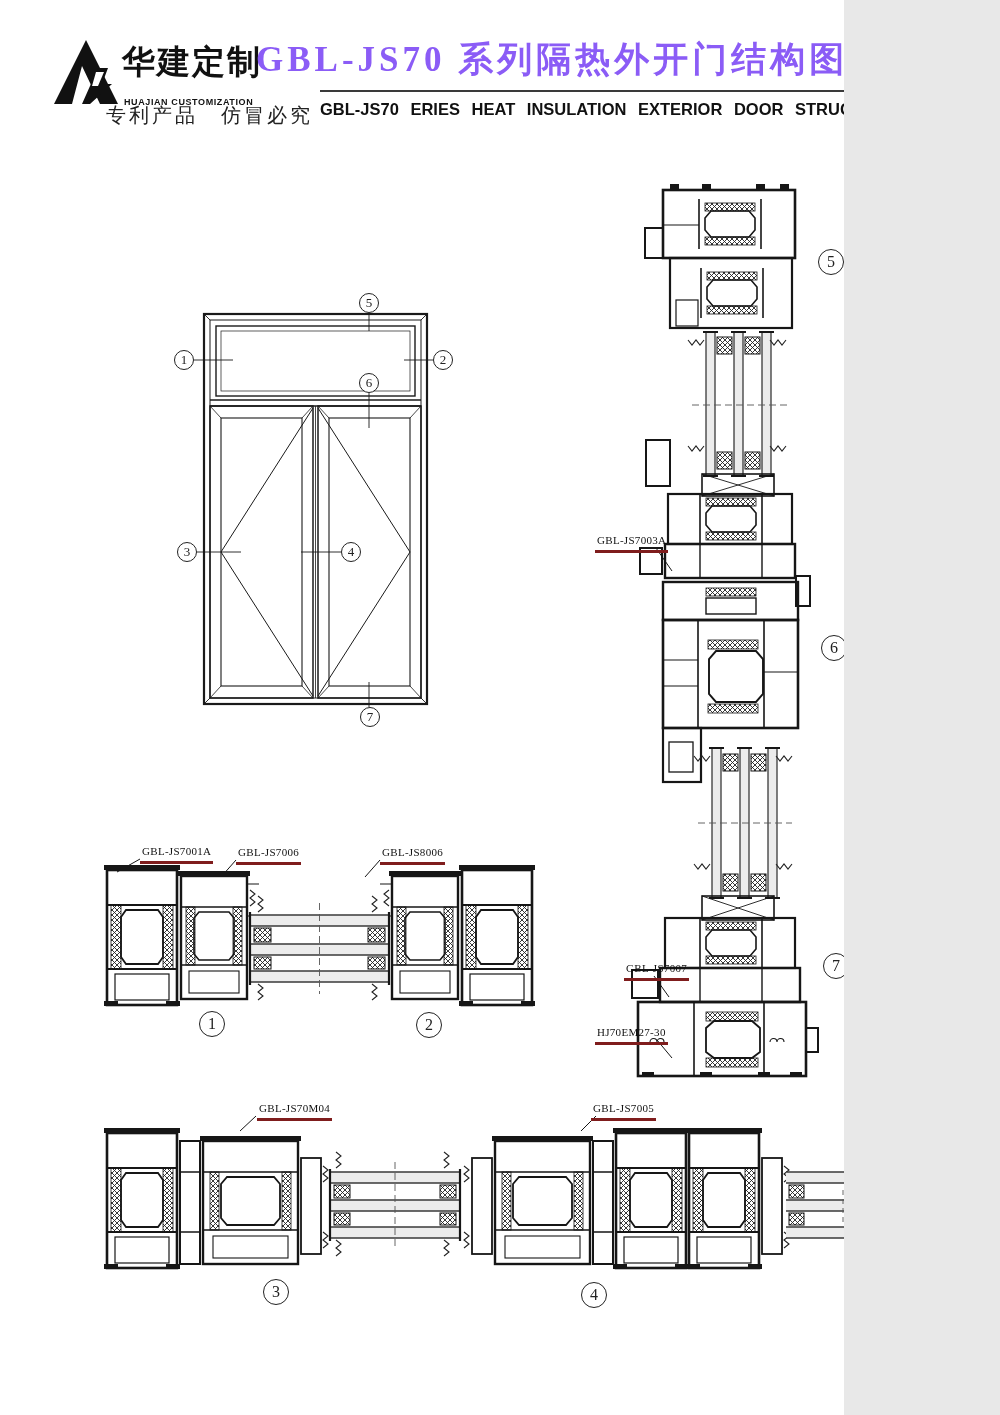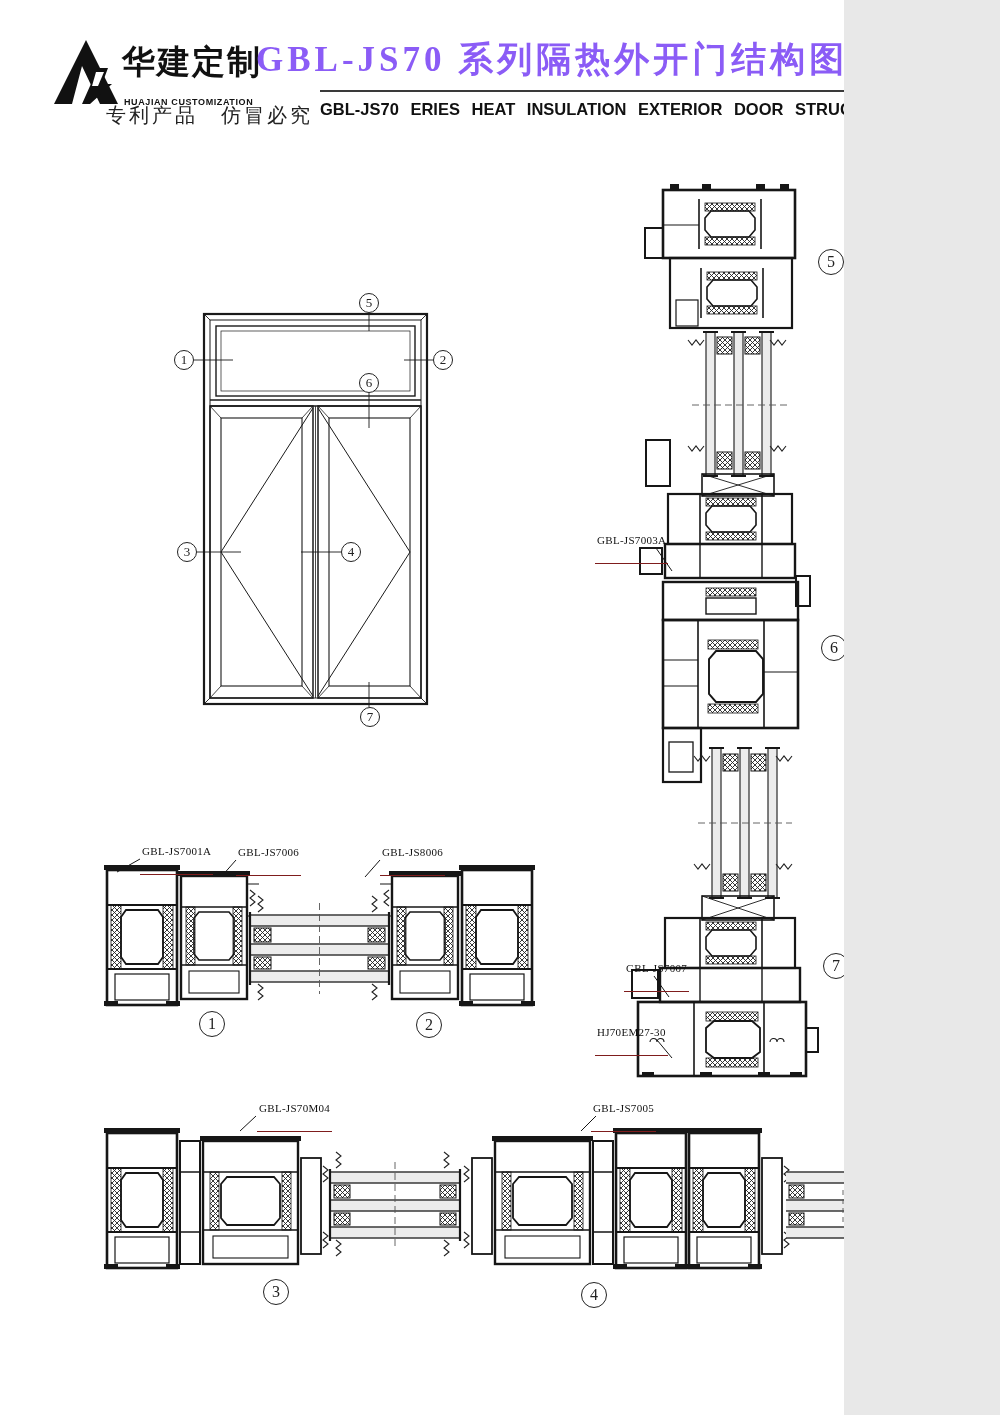--- a/index.html
+++ b/index.html
@@ -12,21 +12,21 @@
   .logo-en{left:124px;top:81px;font-size:9px;font-weight:700;letter-spacing:.6px;color:#111;white-space:nowrap;margin-top:16px;}
   .title-cn{left:256px;top:36px;font-size:35px;font-weight:700;letter-spacing:4px;
             font-family:"Liberation Serif",serif;color:#8b5cf6;white-space:nowrap;}
   .title-rule{left:320px;top:90px;width:648px;height:2px;background:#3a3a3a;}
   .patent{left:96px;top:102px;font-size:20px;letter-spacing:3px;
           font-family:"Liberation Serif",serif;color:#222;white-space:nowrap;margin-left:10px;}
   .title-en{left:320px;top:100px;width:648px;text-align:center;font-size:16.5px;font-weight:700;
             letter-spacing:0;word-spacing:7px;color:#111;white-space:nowrap;}
   
   .part-label{position:absolute;font-family:"Liberation Serif",serif;font-size:11px;color:#111;
-              border-bottom:1px solid #7f1d1d;padding:0 2px 17px 2px;letter-spacing:.3px;white-space:nowrap;line-height:12px;}
+              border-bottom:3px solid #7f1d1d;padding:0 2px 4px 2px;letter-spacing:.3px;white-space:nowrap;line-height:12px;}
   .callout{position:absolute;border:1.3px solid #222;border-radius:50%;background:#fff;
            text-align:center;font-family:"Liberation Serif",serif;color:#222;box-sizing:border-box;}
   .co-s{width:20px;height:20px;line-height:18px;font-size:13px;}
   .co-b{width:26px;height:26px;line-height:24px;font-size:16px;}
   
   .footer-note{left:0;top:1346px;width:1000px;text-align:center;font-size:20px;letter-spacing:1.5px;
                font-family:"Liberation Serif",serif;color:#222;}
   svg.draw{position:absolute;left:0;top:0;}
 </style>
 </head>

